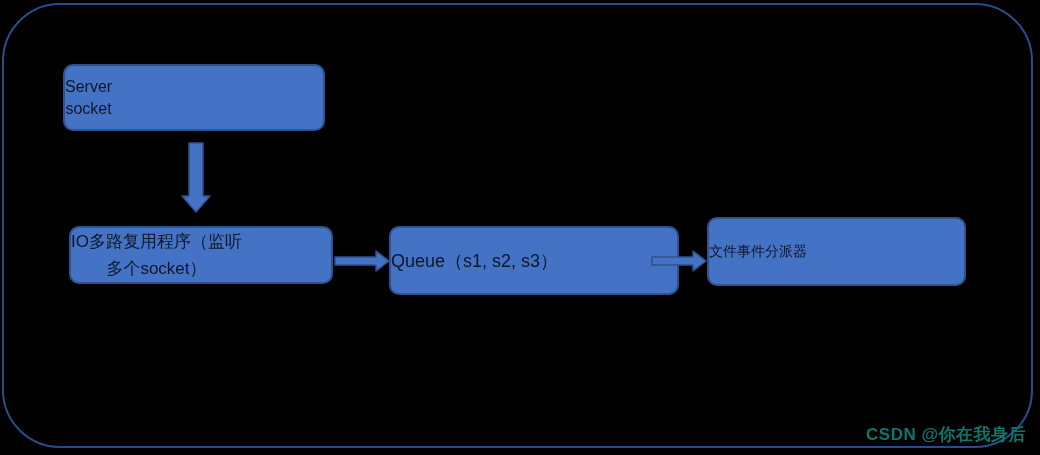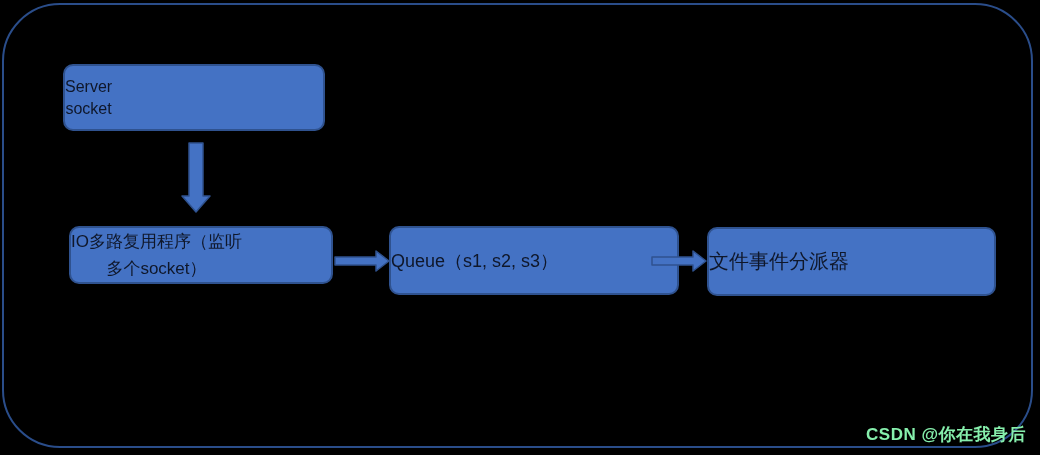--- a/index.html
+++ b/index.html
@@ -37,33 +37,33 @@
     color: #0f172a;
     text-align: center;
   }
   .node .label {
     white-space: pre-line;
     display: block;
   }
   .node-server   { left: 63px;  top: 64px;  width: 262px; height: 67px; font-size: 16px; line-height: 22px; }
   .node-io       { left: 69px;  top: 226px; width: 264px; height: 58px; font-size: 17px; line-height: 27px; }
   .node-queue    { left: 389px; top: 226px; width: 290px; height: 69px; font-size: 18px; }
-  .node-dispatch { left: 707px; top: 227px; width: 289px; height: 69px; font-size: 20px; }
+  .node-dispatch { left: 707px; top: 217px; width: 259px; height: 69px; font-size: 14px; }
   .arrow {
     position: absolute;
     line-height: 0;
   }
   .arrow-down   { left: 181px; top: 142px; }
   .arrow-right1 { left: 334px; top: 250px; }
   .arrow-right2 { left: 651px; top: 250px; }
   .watermark {
     position: absolute;
     right: 14px;
     top: 423px;
-    color: #86efac;
+    color: #0f766e;
     font-size: 17px;
     font-weight: 600;
     letter-spacing: 0.5px;
     white-space: nowrap;
   }
 </style>
 </head>
 <body>
 
 <div class="canvas">

